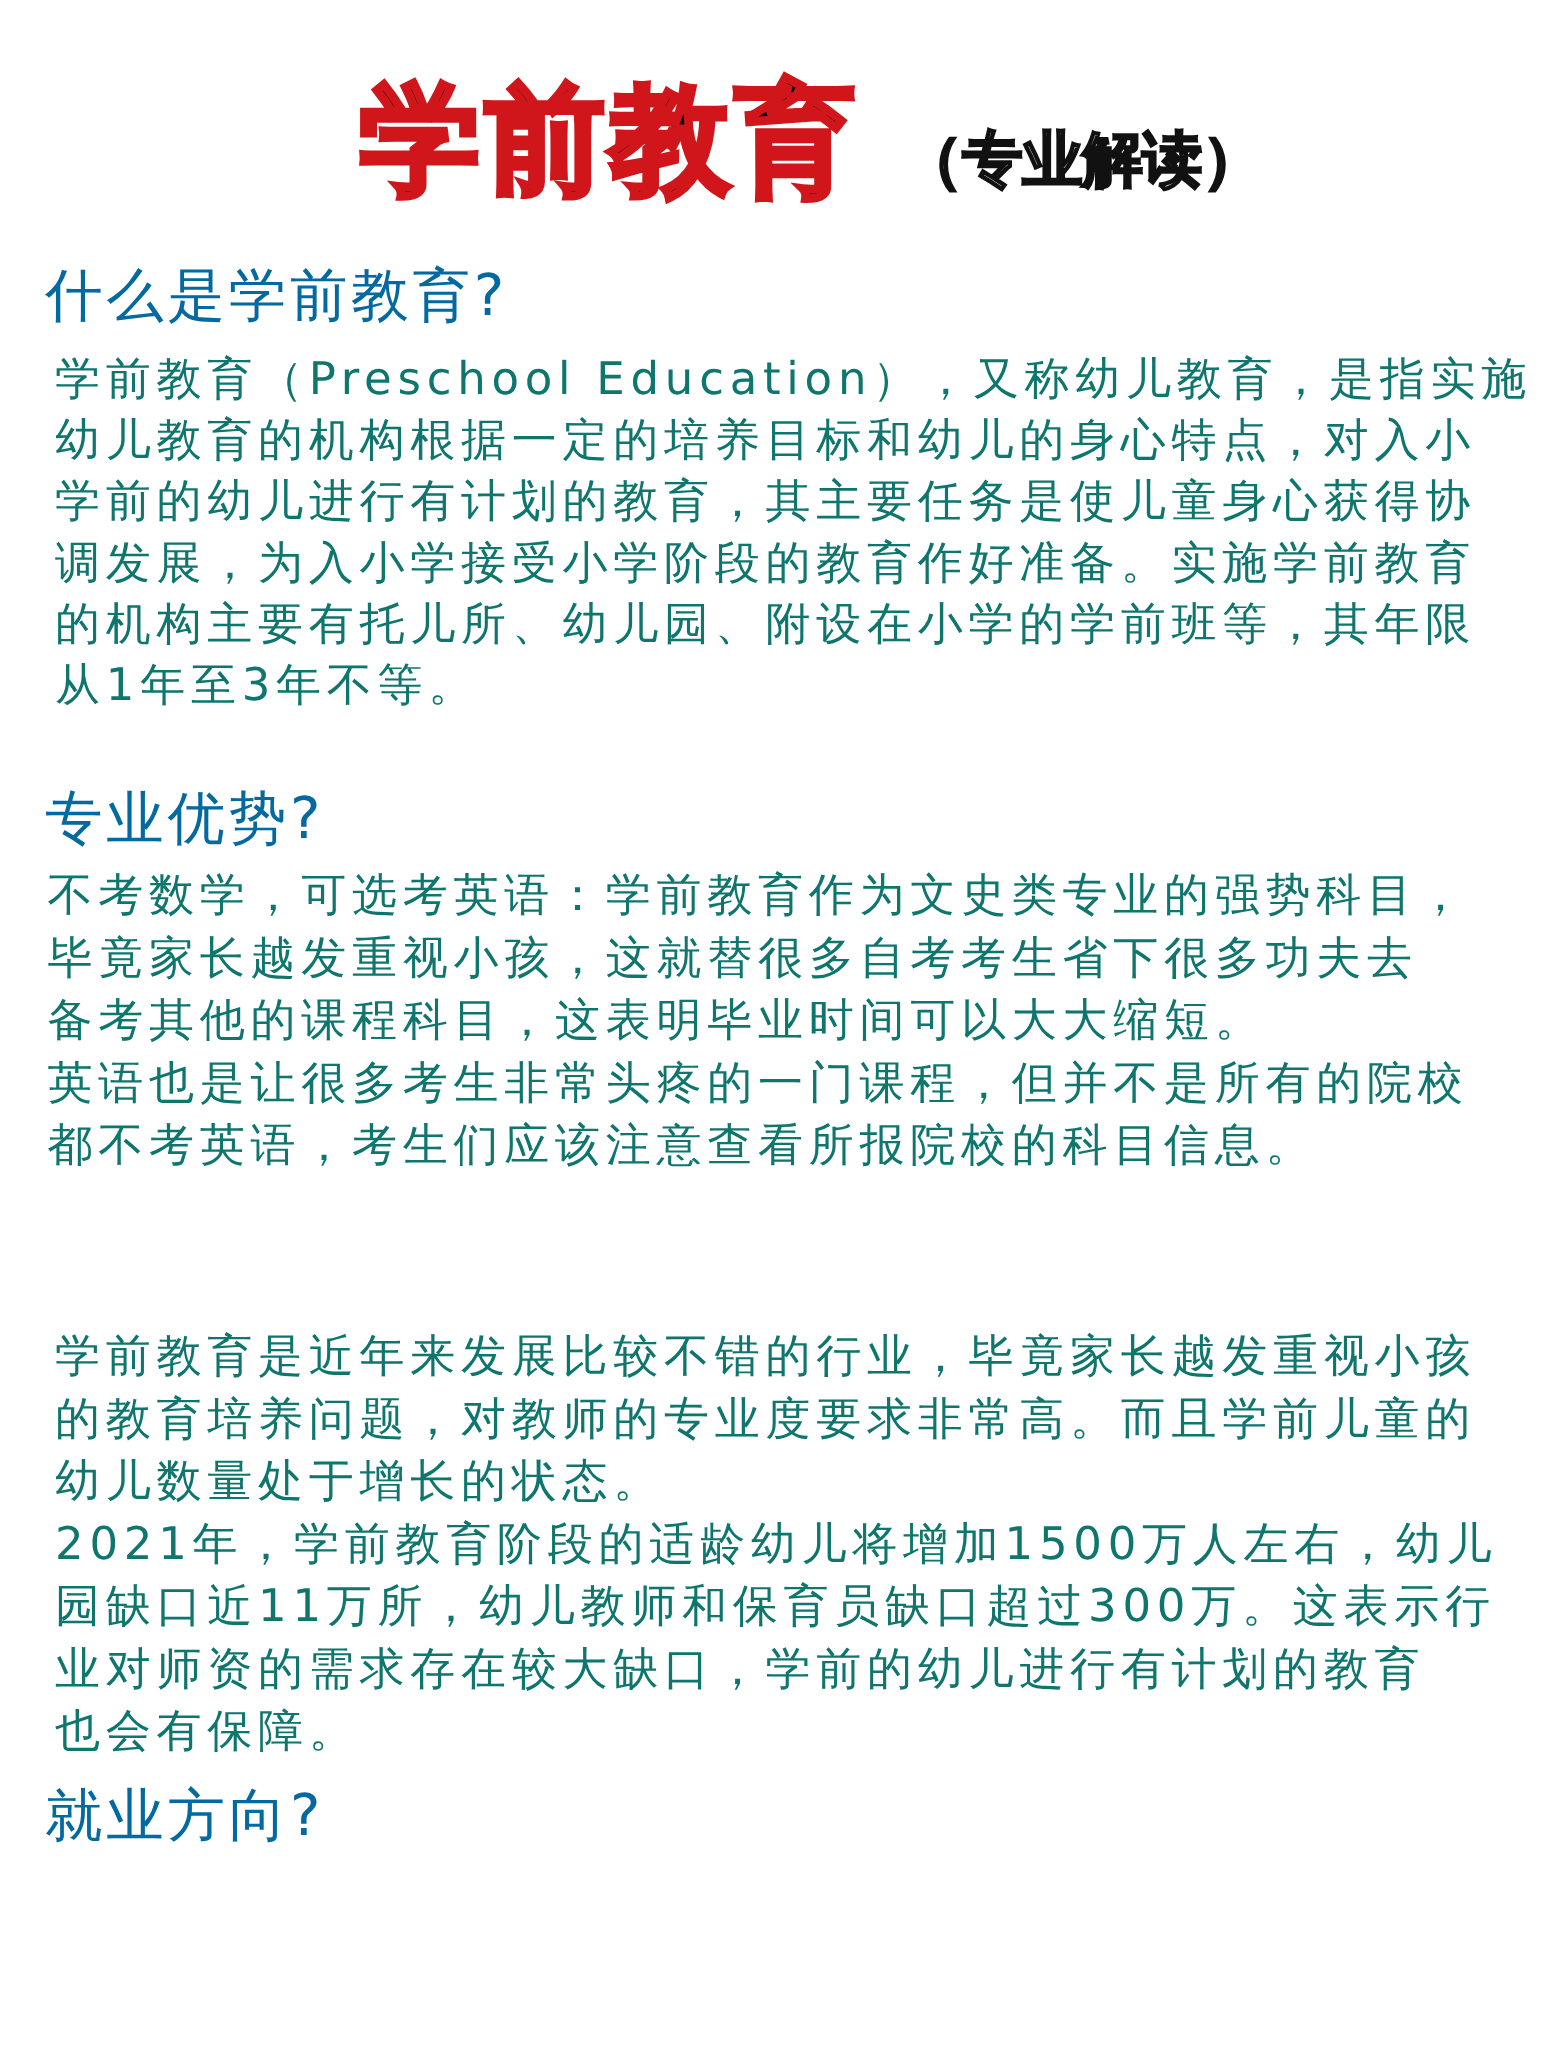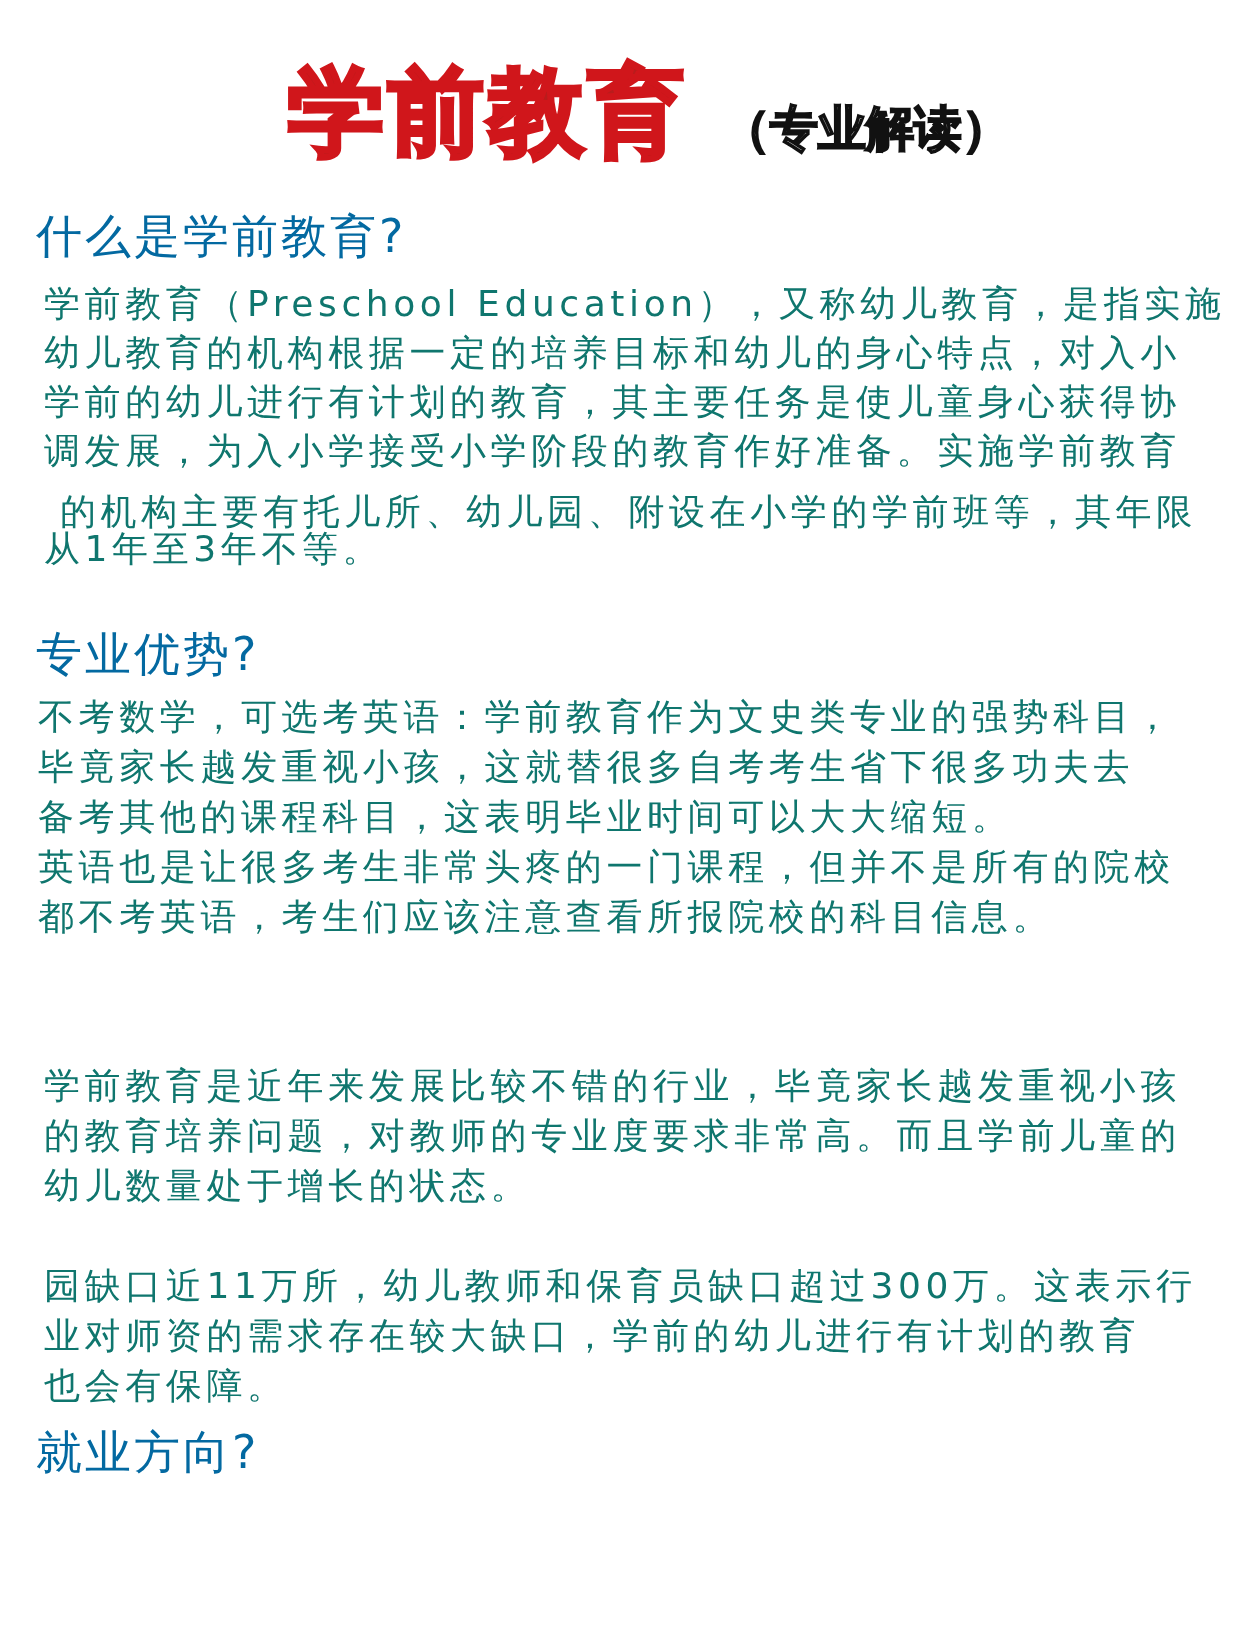--- a/index.html
+++ b/index.html
@@ -1,22 +1,22 @@
 <!DOCTYPE html>
 <html><head>
 <meta charset="utf-8">
 <style>
   html, body { margin: 0; padding: 0; background: #ffffff; }
   body { width: 1239px; height: 1652px; position: relative; overflow: hidden; }
   .page { position: absolute; left: 0; top: 0; width: 1239px; height: 1652px; background: #ffffff; }
   .title-main {
     position: absolute; left: 288px; top: 58px;
-    font-family: Liberation Serif, serif; font-weight: bold;
+    font-family: Liberation Sans, sans-serif; font-weight: bold;
     font-size: 96px; line-height: 110px; letter-spacing: 4px;
-    color: #b91c1c;
+    color: #000000;
     -webkit-text-stroke: 4px #d0161b;
     white-space: nowrap;
   }
   .title-sub {
     position: absolute; left: 722px; top: 100px;
     font-family: "DejaVu Sans", sans-serif; font-weight: bold;
     font-size: 48px; line-height: 56px;
     color: #ffffff;
     -webkit-text-stroke: 2px #111111;
     white-space: nowrap;
@@ -40,32 +40,33 @@
 <div class="page">
 
   <div class="title-main">学前教育</div>
   <div class="title-sub">（专业解读）</div>
 
   <div class="heading" style="top:208px;">什么是学前教育?</div>
   <div class="body-line" style="left:44px; top:281px;">学前教育（Preschool Education），又称幼儿教育，是指实施</div>
   <div class="body-line" style="left:44px; top:330px;">幼儿教育的机构根据一定的培养目标和幼儿的身心特点，对入小</div>
   <div class="body-line" style="left:44px; top:379px;">学前的幼儿进行有计划的教育，其主要任务是使儿童身心获得协</div>
   <div class="body-line" style="left:44px; top:428px;">调发展，为入小学接受小学阶段的教育作好准备。实施学前教育</div>
-  <div class="body-line" style="left:60px; top:477px;margin-top:12px;">的机构主要有托儿所、幼儿园、附设在小学的学前班等，其年限</div>
+  <div class="body-line" style="left:44px; top:477px;">的机构主要有托儿所、幼儿园、附设在小学的学前班等，其年限</div>
   <div class="body-line" style="left:44px; top:526px;">从1年至3年不等。</div>
 
   <div class="heading" style="top:626px;">专业优势?</div>
   <div class="body-line" style="left:38px; top:694px;">不考数学，可选考英语：学前教育作为文史类专业的强势科目，</div>
   <div class="body-line" style="left:38px; top:744px;">毕竟家长越发重视小孩，这就替很多自考考生省下很多功夫去</div>
   <div class="body-line" style="left:38px; top:794px;">备考其他的课程科目，这表明毕业时间可以大大缩短。</div>
   <div class="body-line" style="left:38px; top:844px;">英语也是让很多考生非常头疼的一门课程，但并不是所有的院校</div>
   <div class="body-line" style="left:38px; top:894px;">都不考英语，考生们应该注意查看所报院校的科目信息。</div>
 
   <div class="body-line" style="left:44px; top:1063px;">学前教育是近年来发展比较不错的行业，毕竟家长越发重视小孩</div>
   <div class="body-line" style="left:44px; top:1113px;">的教育培养问题，对教师的专业度要求非常高。而且学前儿童的</div>
   <div class="body-line" style="left:44px; top:1163px;">幼儿数量处于增长的状态。</div>
+  <div class="body-line" style="left:44px; top:1213px;">2021年，学前教育阶段的适龄幼儿将增加1500万人左右，幼儿</div>
   <div class="body-line" style="left:44px; top:1263px;">园缺口近11万所，幼儿教师和保育员缺口超过300万。这表示行</div>
   <div class="body-line" style="left:44px; top:1313px;">业对师资的需求存在较大缺口，学前的幼儿进行有计划的教育</div>
   <div class="body-line" style="left:44px; top:1363px;">也会有保障。</div>
 
   <div class="heading" style="top:1424px;">就业方向?</div>
 
 </div>
 
 </body></html>

